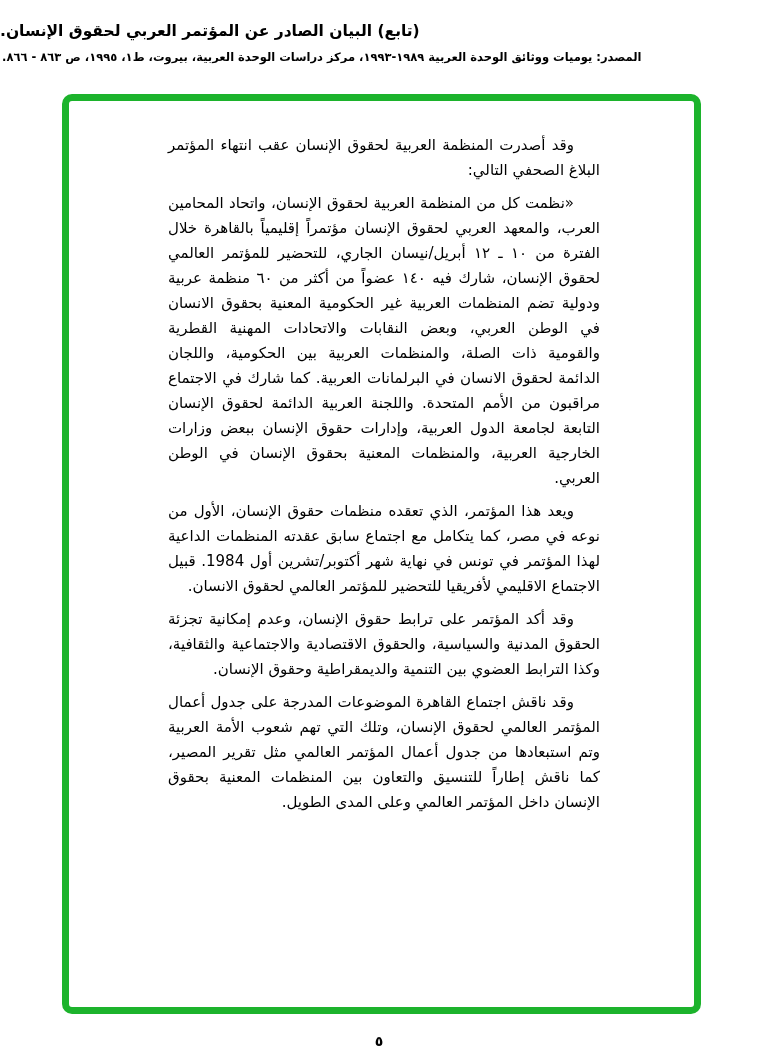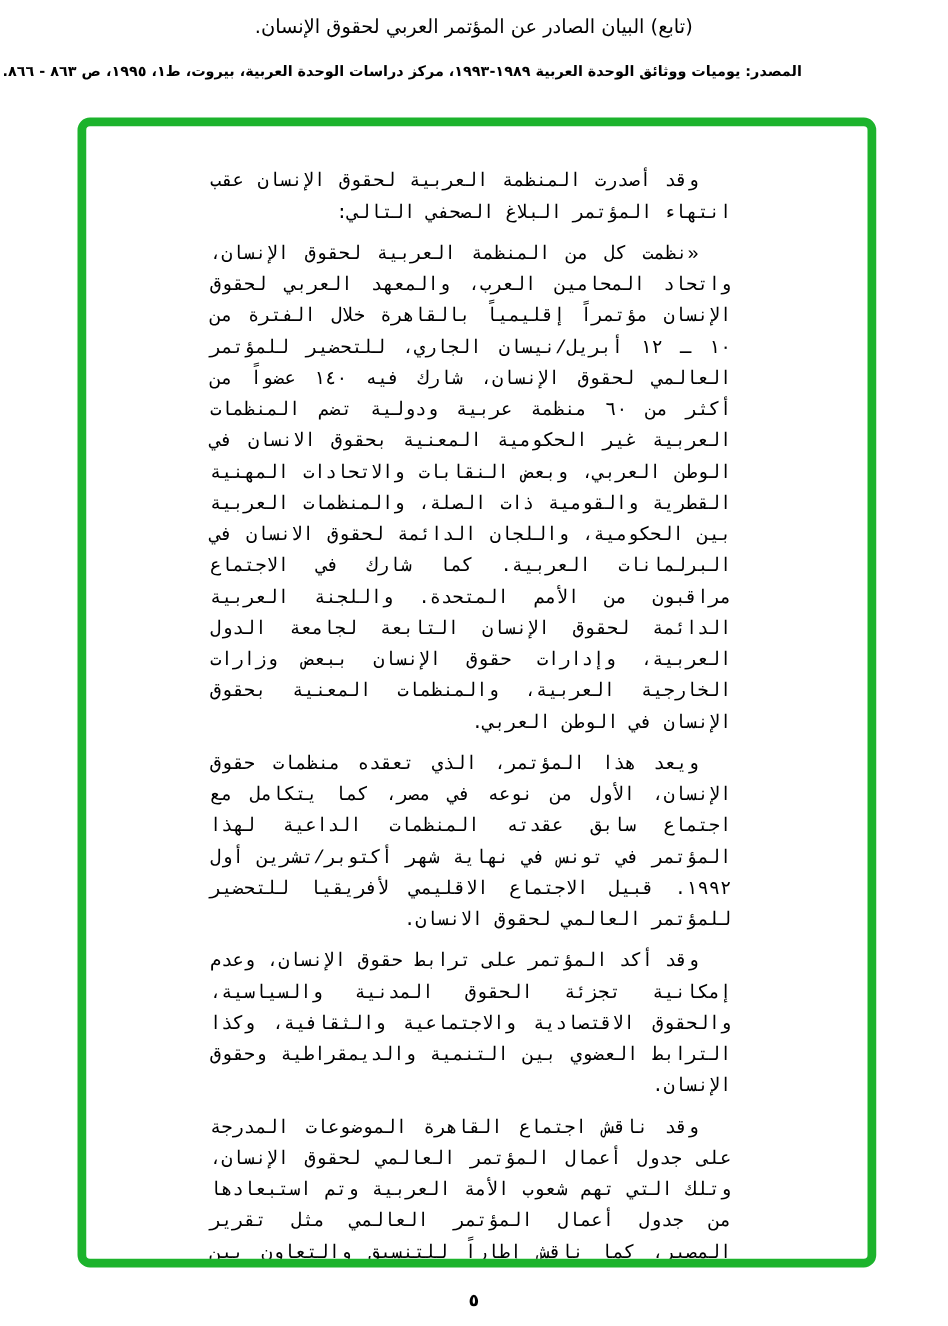--- a/index.html
+++ b/index.html
@@ -5,23 +5,23 @@
   html, body { margin: 0; padding: 0; }
   body {
     width: 758px; height: 1061px;
     background: #ffffff;
     position: relative;
     font-family: "DejaVu Sans", sans-serif;
     color: #000000;
     overflow: hidden;
   }
   .header-title {
-    position: absolute; top: 12px; left: 0; right: 0;
-    text-align: center; direction: rtl;
-    font-weight: 400; font-size: 15.5px;
+    position: absolute; top: 22px; left: 0; right: 0;
+    text-align: left; direction: rtl;
+    font-weight: 700; font-size: 15.5px;
     letter-spacing: 0;
   }
   .header-source {
     position: absolute; top: 50px; left: 2px; right: 2px;
     text-align: left; direction: rtl;
     font-weight: 700; font-size: 11.5px;
   }
   .press-box {
     position: absolute; top: 94px; left: 62px;
     width: 639px; height: 920px;
@@ -33,41 +33,40 @@
   }
   .doc-body {
     position: absolute; top: 32px; right: 94px;
     width: 432px;
     direction: rtl;
     text-align: justify;
     font-size: 15px;
     line-height: 25px;
   }
   .doc-body p {
-    margin: 0 15px 8px 0;
+    margin: 0 0 8px 0;
     text-indent: 26px;
-    font-family: Liberation Mono, monospace;
   }
   .page-number {
     position: absolute; bottom: 12px; left: 0; right: 0;
     text-align: center;
     font-size: 14px;
     font-weight: 700;
   }
 </style>
 </head>
 <body>
 
 <div class="header-title">(تابع) البيان الصادر عن المؤتمر العربي لحقوق الإنسان.</div>
 
 <div class="header-source">المصدر: يوميات ووثائق الوحدة العربية ١٩٨٩-١٩٩٣، مركز دراسات الوحدة العربية، بيروت، ط١، ١٩٩٥، ص ٨٦٣ - ٨٦٦.</div>
 
 <div class="press-box">
   <div class="doc-body">
     <p>وقد أصدرت المنظمة العربية لحقوق الإنسان عقب انتهاء المؤتمر البلاغ الصحفي التالي:</p>
     <p>«نظمت كل من المنظمة العربية لحقوق الإنسان، واتحاد المحامين العرب، والمعهد العربي لحقوق الإنسان مؤتمراً إقليمياً بالقاهرة خلال الفترة من ١٠ ـ ١٢ أبريل/نيسان الجاري، للتحضير للمؤتمر العالمي لحقوق الإنسان، شارك فيه ١٤٠ عضواً من أكثر من ٦٠ منظمة عربية ودولية تضم المنظمات العربية غير الحكومية المعنية بحقوق الانسان في الوطن العربي، وبعض النقابات والاتحادات المهنية القطرية والقومية ذات الصلة، والمنظمات العربية بين الحكومية، واللجان الدائمة لحقوق الانسان في البرلمانات العربية. كما شارك في الاجتماع مراقبون من الأمم المتحدة. واللجنة العربية الدائمة لحقوق الإنسان التابعة لجامعة الدول العربية، وإدارات حقوق الإنسان ببعض وزارات الخارجية العربية، والمنظمات المعنية بحقوق الإنسان في الوطن العربي.</p>
-    <p>ويعد هذا المؤتمر، الذي تعقده منظمات حقوق الإنسان، الأول من نوعه في مصر، كما يتكامل مع اجتماع سابق عقدته المنظمات الداعية لهذا المؤتمر في تونس في نهاية شهر أكتوبر/تشرين أول ١٩٩٢. قبيل الاجتماع الاقليمي لأفريقيا للتحضير للمؤتمر العالمي لحقوق الانسان.</p>
+    <p>ويعد هذا المؤتمر، الذي تعقده منظمات حقوق الإنسان، الأول من نوعه في مصر، كما يتكامل مع اجتماع سابق عقدته المنظمات الداعية لهذا المؤتمر في تونس في نهاية شهر أكتوبر/تشرين أول 1984. قبيل الاجتماع الاقليمي لأفريقيا للتحضير للمؤتمر العالمي لحقوق الانسان.</p>
     <p>وقد أكد المؤتمر على ترابط حقوق الإنسان، وعدم إمكانية تجزئة الحقوق المدنية والسياسية، والحقوق الاقتصادية والاجتماعية والثقافية، وكذا الترابط العضوي بين التنمية والديمقراطية وحقوق الإنسان.</p>
     <p>وقد ناقش اجتماع القاهرة الموضوعات المدرجة على جدول أعمال المؤتمر العالمي لحقوق الإنسان، وتلك التي تهم شعوب الأمة العربية وتم استبعادها من جدول أعمال المؤتمر العالمي مثل تقرير المصير، كما ناقش إطاراً للتنسيق والتعاون بين المنظمات المعنية بحقوق الإنسان داخل المؤتمر العالمي وعلى المدى الطويل.</p>
   </div>
 </div>
 
 <div class="page-number">٥</div>
 
 </body></html>

